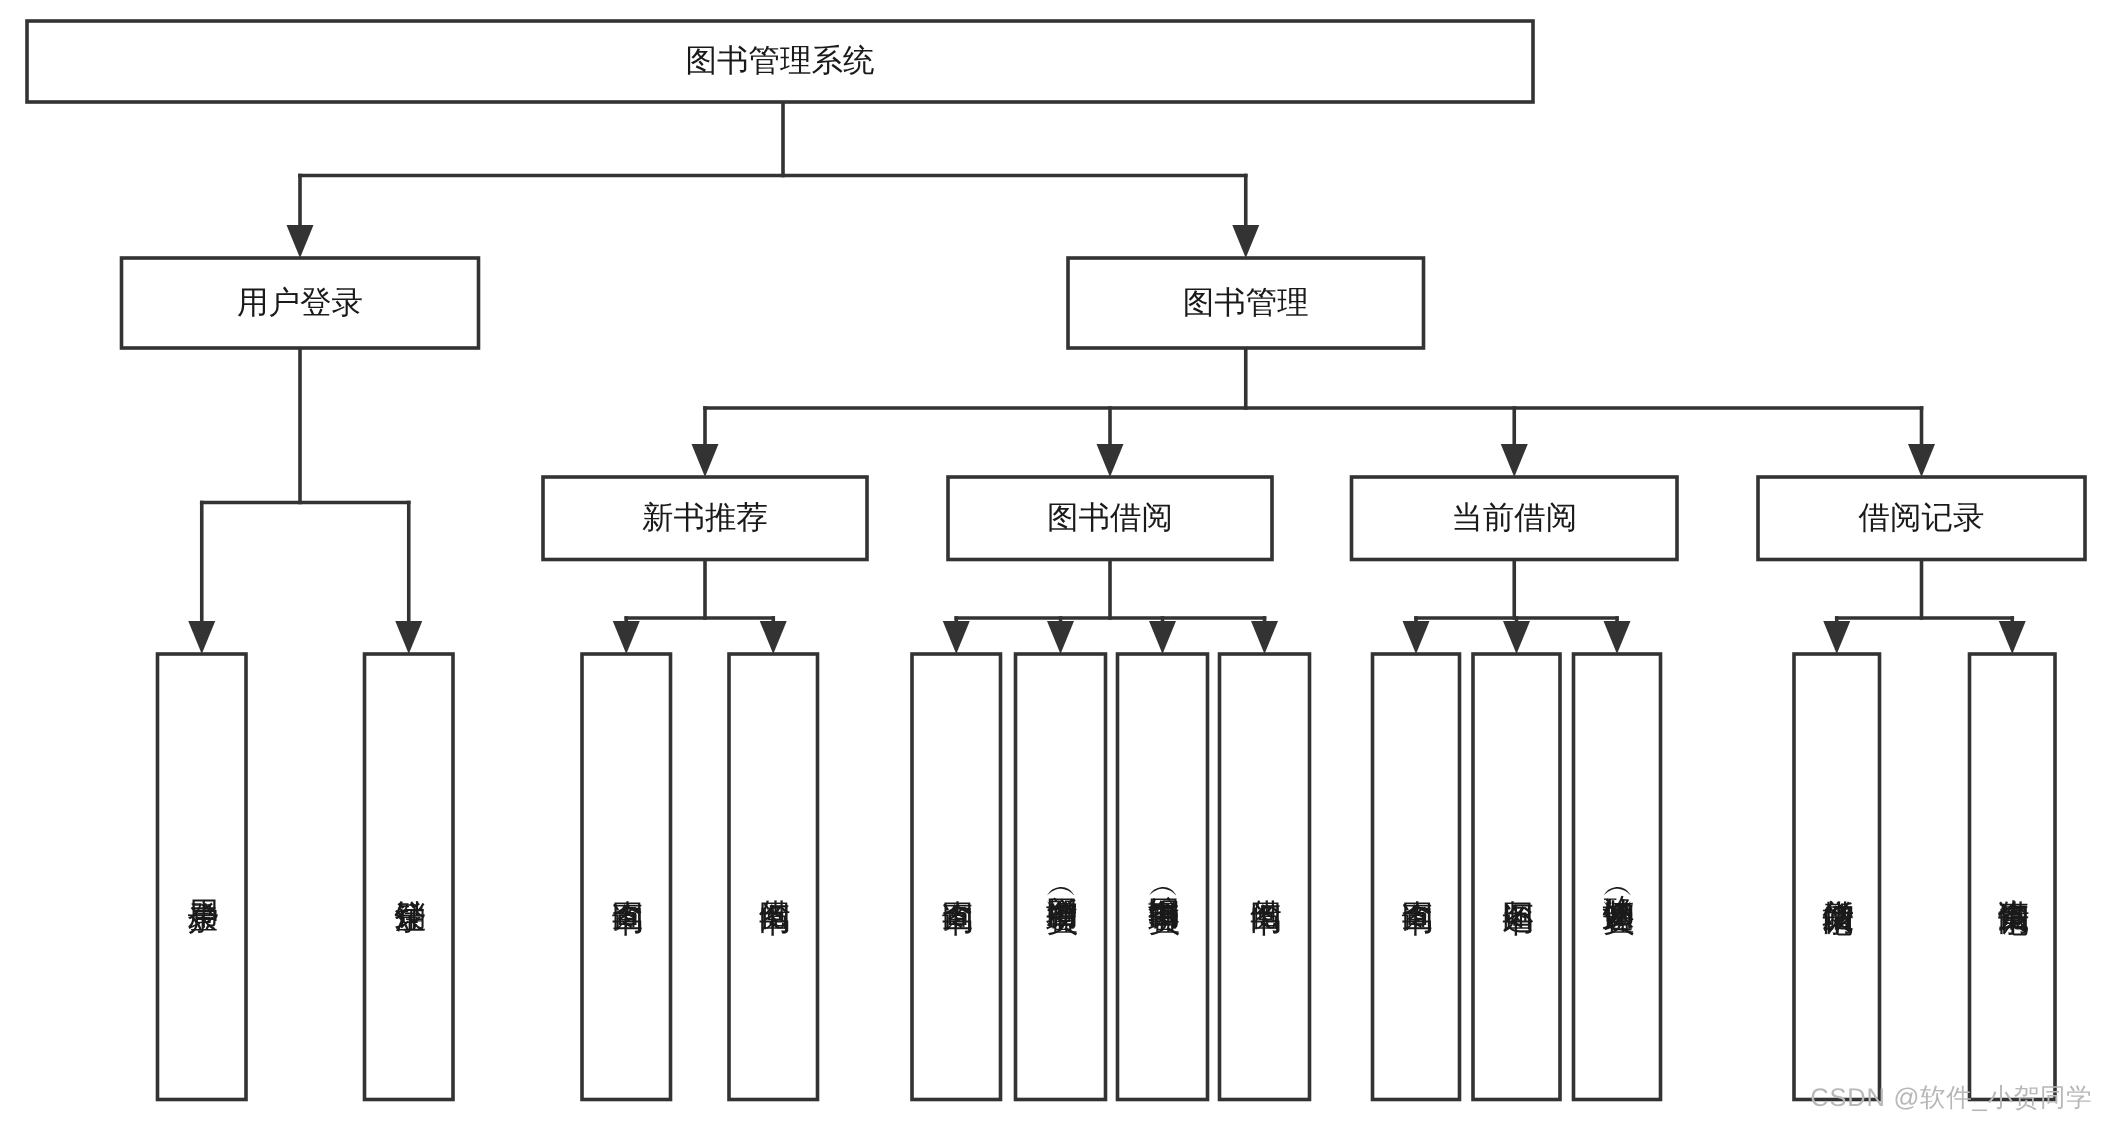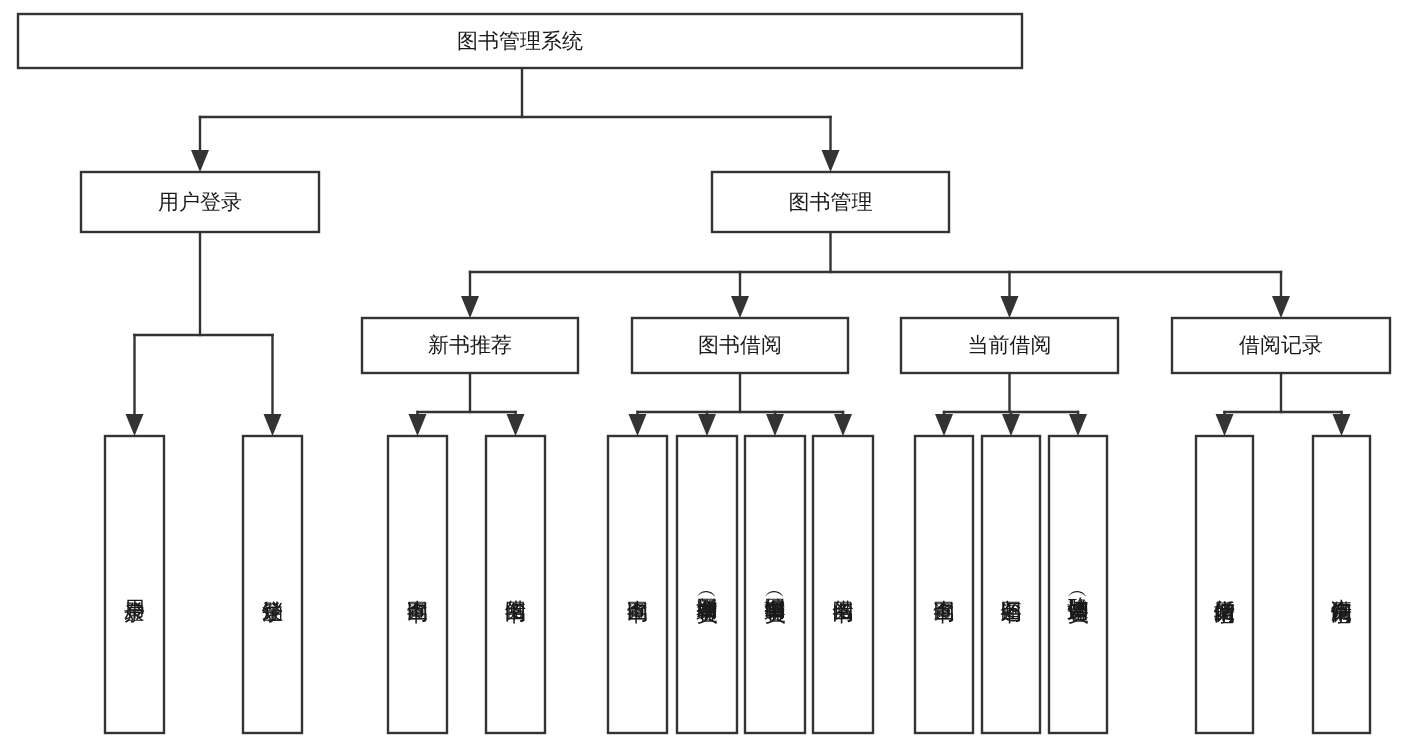--- a/index.html
+++ b/index.html
@@ -183,13 +183,14 @@
       <div class="leaf-label-wrap" style="left: 677px; top: 436px; width: 60px; height: 297px;">新增图书（管理员）</div>
       <div class="leaf-label-wrap" style="left: 745px; top: 436px; width: 60px; height: 297px;">编辑图书（管理员）</div>
       <div class="leaf-label-wrap" style="left: 813px; top: 436px; width: 60px; height: 297px;">借阅图书</div>
       <div class="leaf-label-wrap" style="left: 915px; top: 436px; width: 58px; height: 297px;">查询图书</div>
       <div class="leaf-label-wrap" style="left: 982px; top: 436px; width: 58px; height: 297px;">归还图书</div>
       <div class="leaf-label-wrap" style="left: 1049px; top: 436px; width: 58px; height: 297px;">确认归还（管理员）</div>
       <div class="leaf-label-wrap" style="left: 1196px; top: 436px; width: 57px; height: 297px;">新增借阅记录</div>
       <div class="leaf-label-wrap" style="left: 1313px; top: 436px; width: 57px; height: 297px;">查询借阅记录</div>
     </div>
 
+  <div class="watermark">CSDN @软件_小贺同学</div>
 </div>
 
 </body></html>

